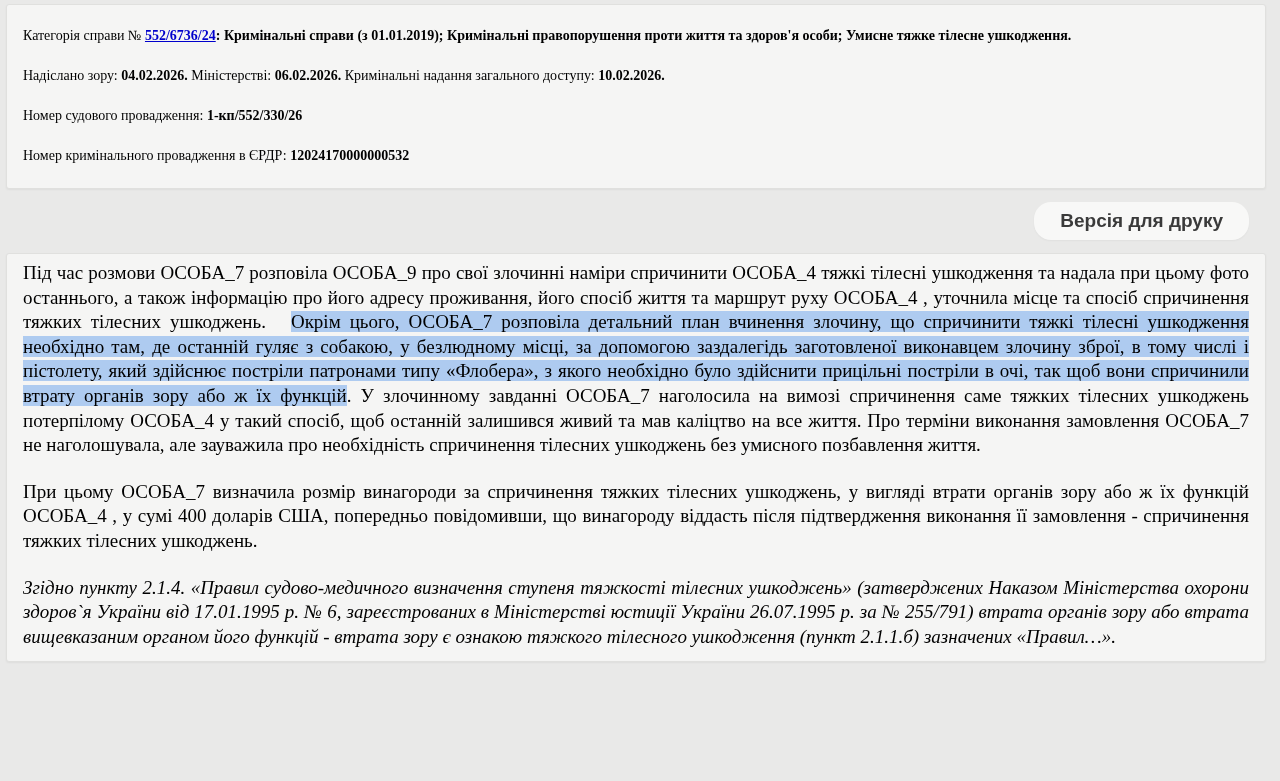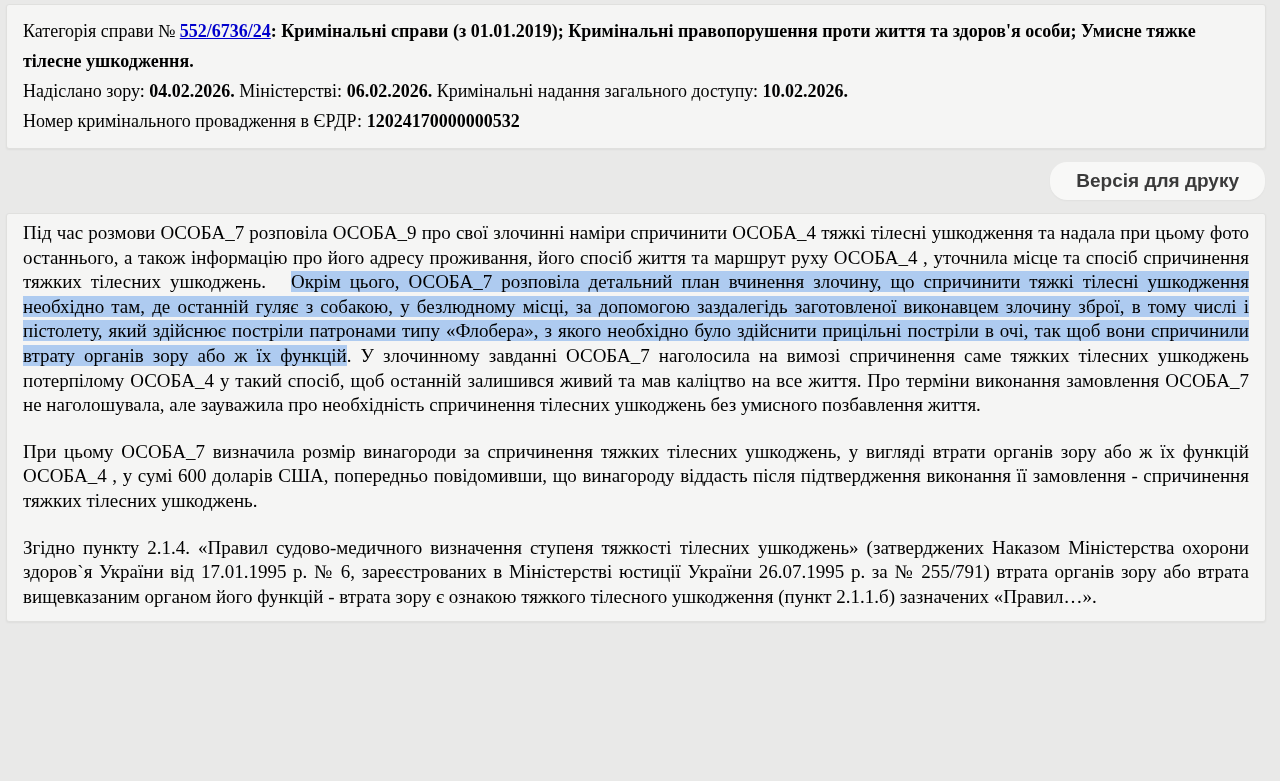--- a/index.html
+++ b/index.html
@@ -19,37 +19,37 @@
     background: var(--page-bg);
     font-family: "Liberation Serif", serif;
     color: #000;
   }
   .header-panel {
     margin: 4px 14px 0 6px;
     background: var(--panel-bg);
     border: 1px solid var(--panel-border);
     border-radius: 3px;
     padding: 11px 16px 12px 16px;
-    font-size: 18px;
-    line-height: 30px;
+    font-size: 14px;
+    line-height: 40px;
     box-shadow: 0 1px 2px rgba(0,0,0,0.05);
   }
   .h-line { margin: 0; }
   .case-link {
     color: var(--link-color);
     font-weight: bold;
     text-decoration: underline;
     cursor: pointer;
   }
   .toolbar {
     height: 64px;
     display: flex;
     align-items: center;
     justify-content: flex-end;
-    padding-right: 15px;
+    padding-right: 31px;
   }
   .print-btn {
     font-family: "Liberation Sans", sans-serif;
     font-weight: bold;
     font-size: 19px;
     color: var(--btn-text);
     background: var(--btn-bg);
     border: none;
     border-radius: 17px;
     padding: 8px 26px;
@@ -61,35 +61,36 @@
     background: var(--panel-bg);
     border: 1px solid var(--panel-border);
     border-radius: 3px;
     padding: 7px 16px 12px 16px;
     font-size: 19px;
     line-height: 24.6px;
     text-align: justify;
     box-shadow: 0 1px 2px rgba(0,0,0,0.05);
   }
   .doc-par { margin: 0 0 22px 0; }
-  .doc-par:last-child { margin-bottom: 0; }
+  .doc-par:last-child { margin-bottom: 0; font-style: italic; }
   .hl { background: var(--highlight); margin-left: 16px; }
 </style>
 </head>
 <body>
 
 <div class="header-panel">
   <p class="h-line"><span>Категорія справи № </span><a class="case-link" href="#">552/6736/24</a><b>: Кримінальні справи (з 01.01.2019); Кримінальні правопорушення проти життя та здоров'я особи; Умисне тяжке тілесне ушкодження.</b></p>
   <p class="h-line"><span>Надіслано зору: </span><b>04.02.2026.</b><span> Міністерстві: </span><b>06.02.2026.</b><span> Кримінальні надання загального доступу: </span><b>10.02.2026.</b></p>
+  <p class="h-line"><span>Номер судового провадження: </span><b>1-кп/552/330/26</b></p>
   <p class="h-line"><span>Номер кримінального провадження в ЄРДР: </span><b>12024170000000532</b></p>
 </div>
 
 <div class="toolbar">
   <button class="print-btn">Версія для друку</button>
 </div>
 
 <div class="doc-panel">
   <div id="doc-body">
       <p class="doc-par"><span>Під час розмови ОСОБА_7 розповіла ОСОБА_9 про свої злочинні наміри спричинити ОСОБА_4 тяжкі тілесні ушкодження та надала при цьому фото останнього, а також інформацію про його адресу проживання, його спосіб життя та маршрут руху ОСОБА_4 , уточнила місце та спосіб спричинення тяжких тілесних ушкоджень. </span><span class="hl">Окрім цього, ОСОБА_7 розповіла детальний план вчинення злочину, що спричинити тяжкі тілесні ушкодження необхідно там, де останній гуляє з собакою, у безлюдному місці, за допомогою заздалегідь заготовленої виконавцем злочину зброї, в тому числі і пістолету, який здійснює постріли патронами типу «Флобера», з якого необхідно було здійснити прицільні постріли в очі, так щоб вони спричинили втрату органів зору або ж їх функцій</span><span>. У злочинному завданні ОСОБА_7 наголосила на вимозі спричинення саме тяжких тілесних ушкоджень потерпілому ОСОБА_4 у такий спосіб, щоб останній залишився живий та мав каліцтво на все життя. Про терміни виконання замовлення ОСОБА_7 не наголошувала, але зауважила про необхідність спричинення тілесних ушкоджень без умисного позбавлення життя.</span></p>
-      <p class="doc-par"><span>При цьому ОСОБА_7 визначила розмір винагороди за спричинення тяжких тілесних ушкоджень, у вигляді втрати органів зору або ж їх функцій ОСОБА_4 , у сумі 600 доларів США, попередньо повідомивши, що винагороду віддасть після підтвердження виконання її замовлення - спричинення тяжких тілесних ушкоджень.</span></p>
+      <p class="doc-par"><span>При цьому ОСОБА_7 визначила розмір винагороди за спричинення тяжких тілесних ушкоджень, у вигляді втрати органів зору або ж їх функцій ОСОБА_4 , у сумі 400 доларів США, попередньо повідомивши, що винагороду віддасть після підтвердження виконання її замовлення - спричинення тяжких тілесних ушкоджень.</span></p>
       <p class="doc-par"><span>Згідно пункту 2.1.4. «Правил судово-медичного визначення ступеня тяжкості тілесних ушкоджень» (затверджених Наказом Міністерства охорони здоров`я України від 17.01.1995 р. № 6, зареєстрованих в Міністерстві юстиції України 26.07.1995 р. за № 255/791) втрата органів зору або втрата вищевказаним органом його функцій - втрата зору є ознакою тяжкого тілесного ушкодження (пункт 2.1.1.б) зазначених «Правил…».</span></p>
     </div>
 </div>
 
 </body></html>

